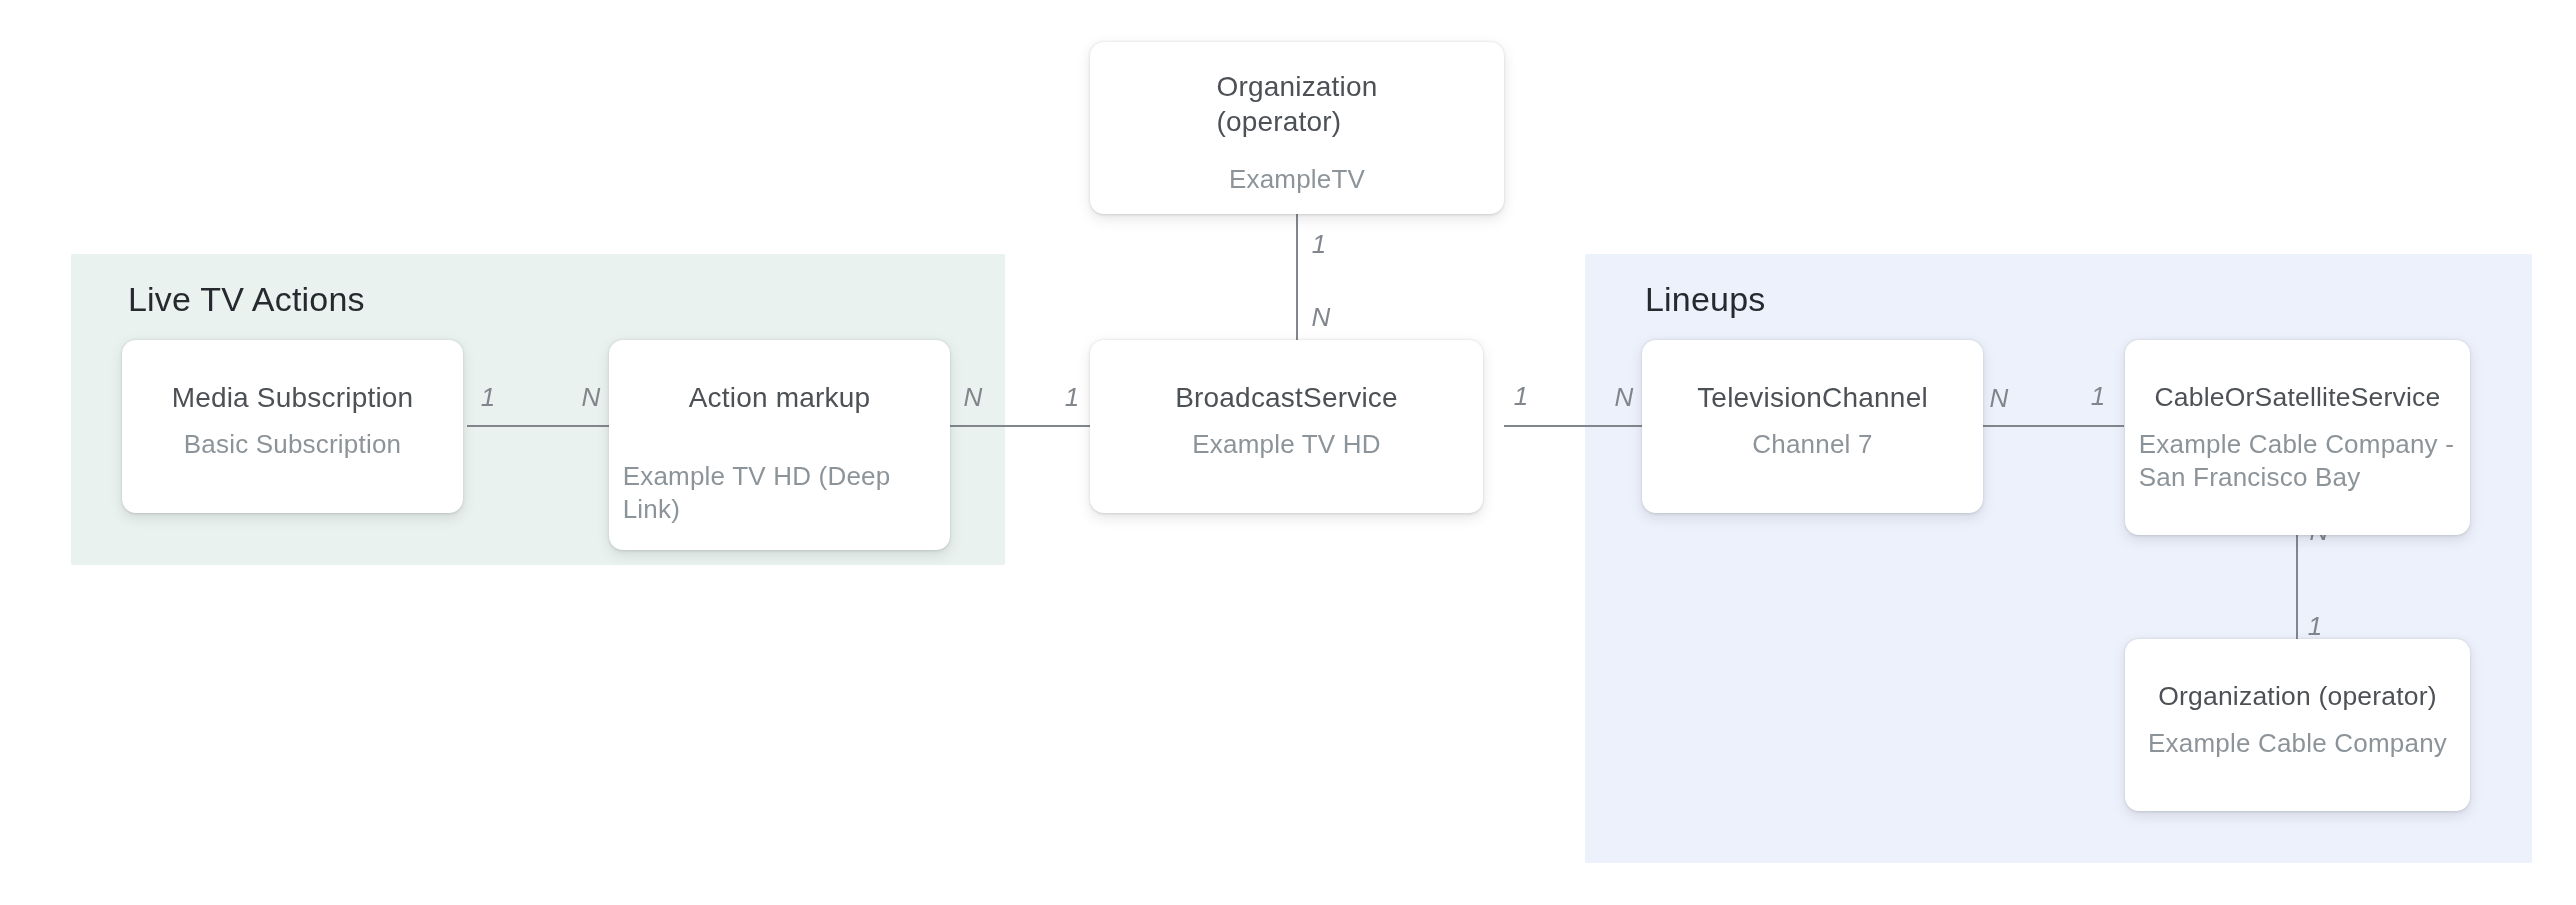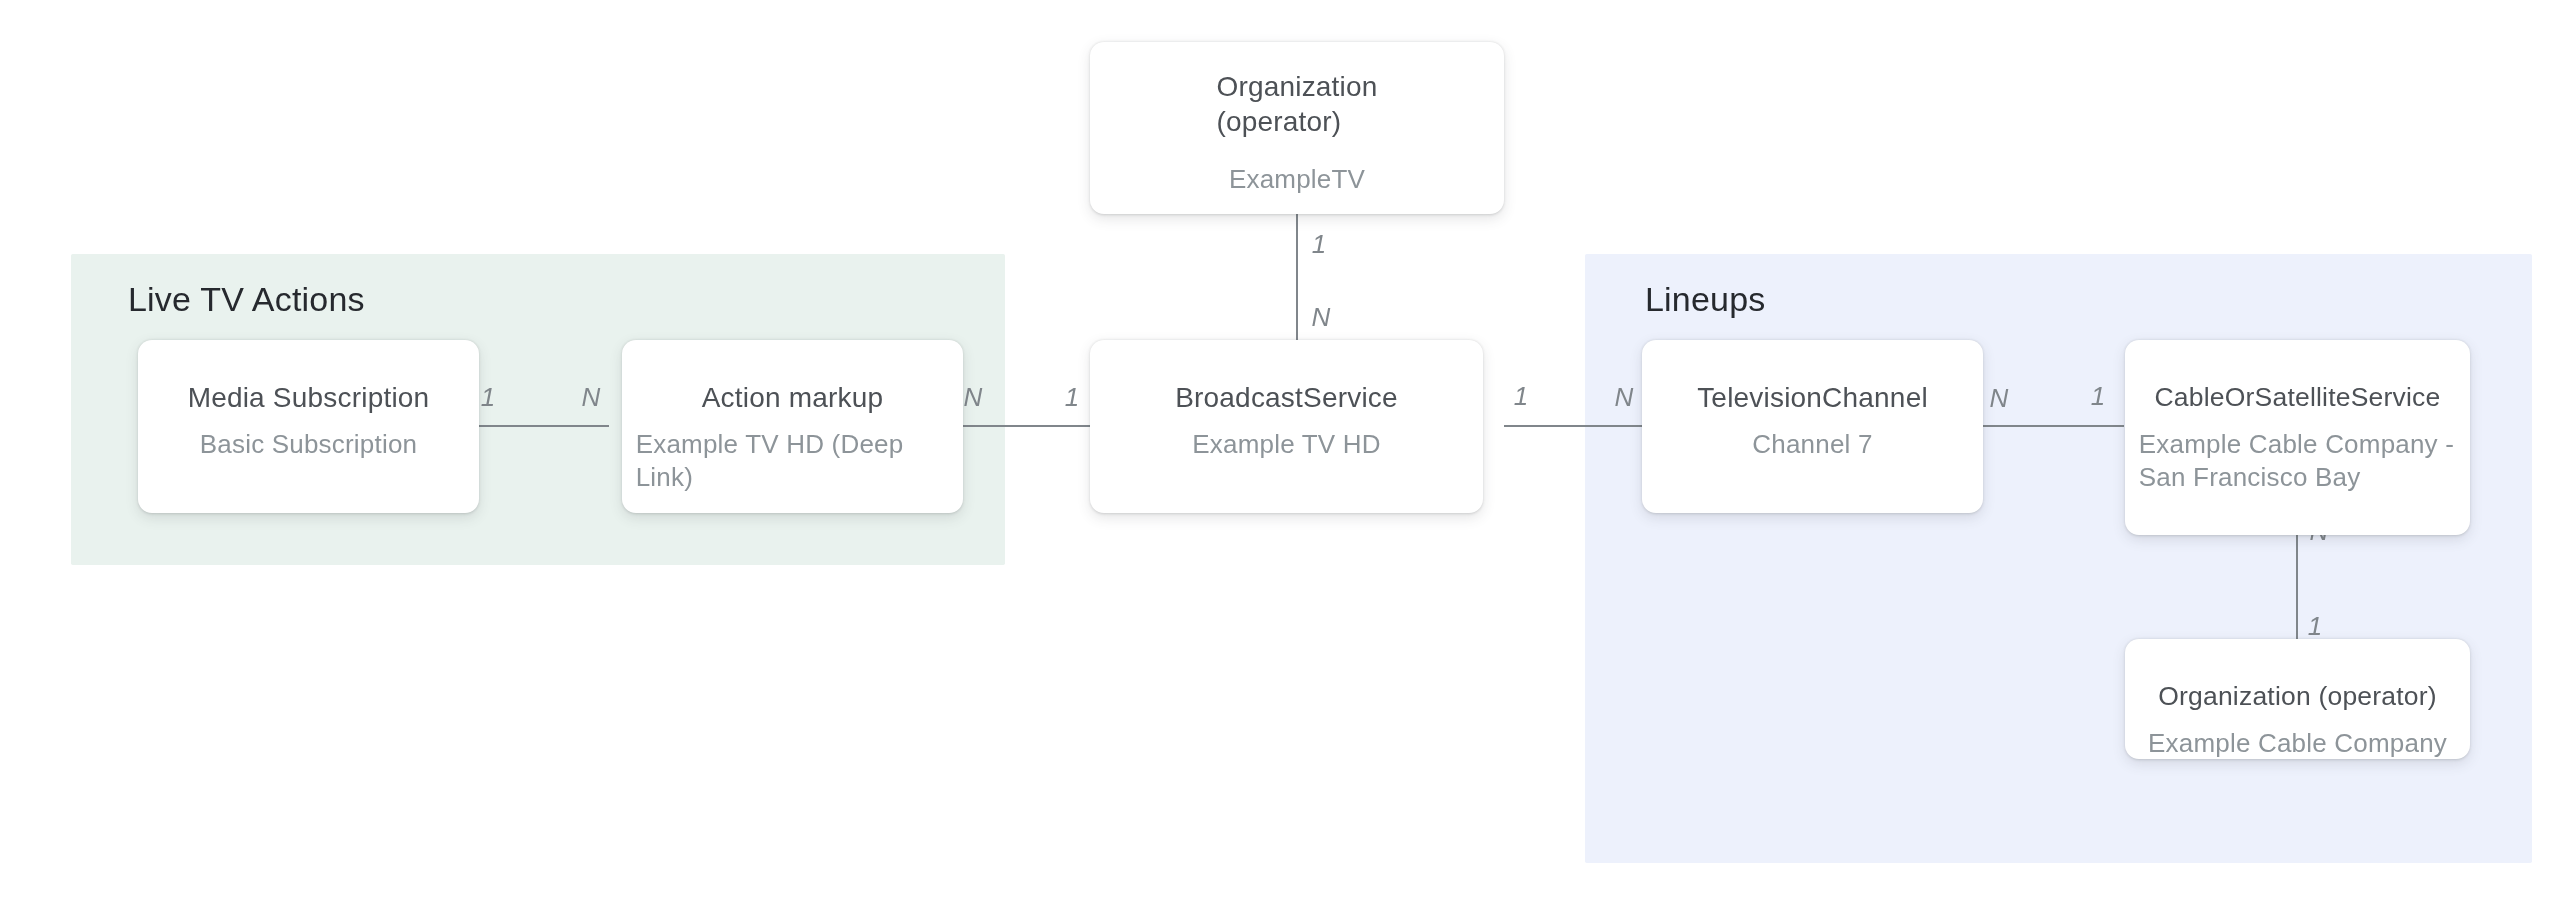--- a/index.html
+++ b/index.html
@@ -89,26 +89,26 @@
   .node-subtitle {
     margin-top: 13px;
     font-size: 26px;
     line-height: 33px;
     color: #8d9499;
     letter-spacing: 0.2px;
     max-width: 92%;
   }
   .node--org-network         { left: 1090px; top: 42px;  width: 414px; height: 172px; padding-top: 26.5px; }
   .node--org-network .node-subtitle { margin-top: 24px; }
-  .node--media-subscription  { left: 138px;  top: 340px; width: 341px; height: 173px; }
-  .node--action-markup       { left: 622px;  top: 340px; width: 341px; height: 173px; }
+  .node--media-subscription  { left: 122px;  top: 340px; width: 341px; height: 173px; }
+  .node--action-markup       { left: 609px;  top: 340px; width: 341px; height: 210px; gap: 32px; }
   .node--broadcast-service   { left: 1090px; top: 340px; width: 393px; height: 173px; }
   .node--television-channel  { left: 1642px; top: 340px; width: 341px; height: 173px; }
   .node--cable-satellite     { left: 2125px; top: 340px; width: 345px; height: 195px; }
-  .node--org-operator        { left: 2125px; top: 639px; width: 345px; height: 120px; }
+  .node--org-operator        { left: 2125px; top: 639px; width: 345px; height: 172px; }
 
   
   .lbl-ms-am-1 { left: 488px;  top: 397px; }
   .lbl-ms-am-n { left: 591px;  top: 397px; }
   .lbl-am-bs-n { left: 973px; top: 397px; }
   .lbl-am-bs-1 { left: 1072px; top: 397px; }
   .lbl-bs-tc-1 { left: 1521px; top: 396px; }
   .lbl-bs-tc-n { left: 1624px; top: 397px; }
   .lbl-tc-cs-n { left: 1999px; top: 398px; }
   .lbl-tc-cs-1 { left: 2098px; top: 396px; }

